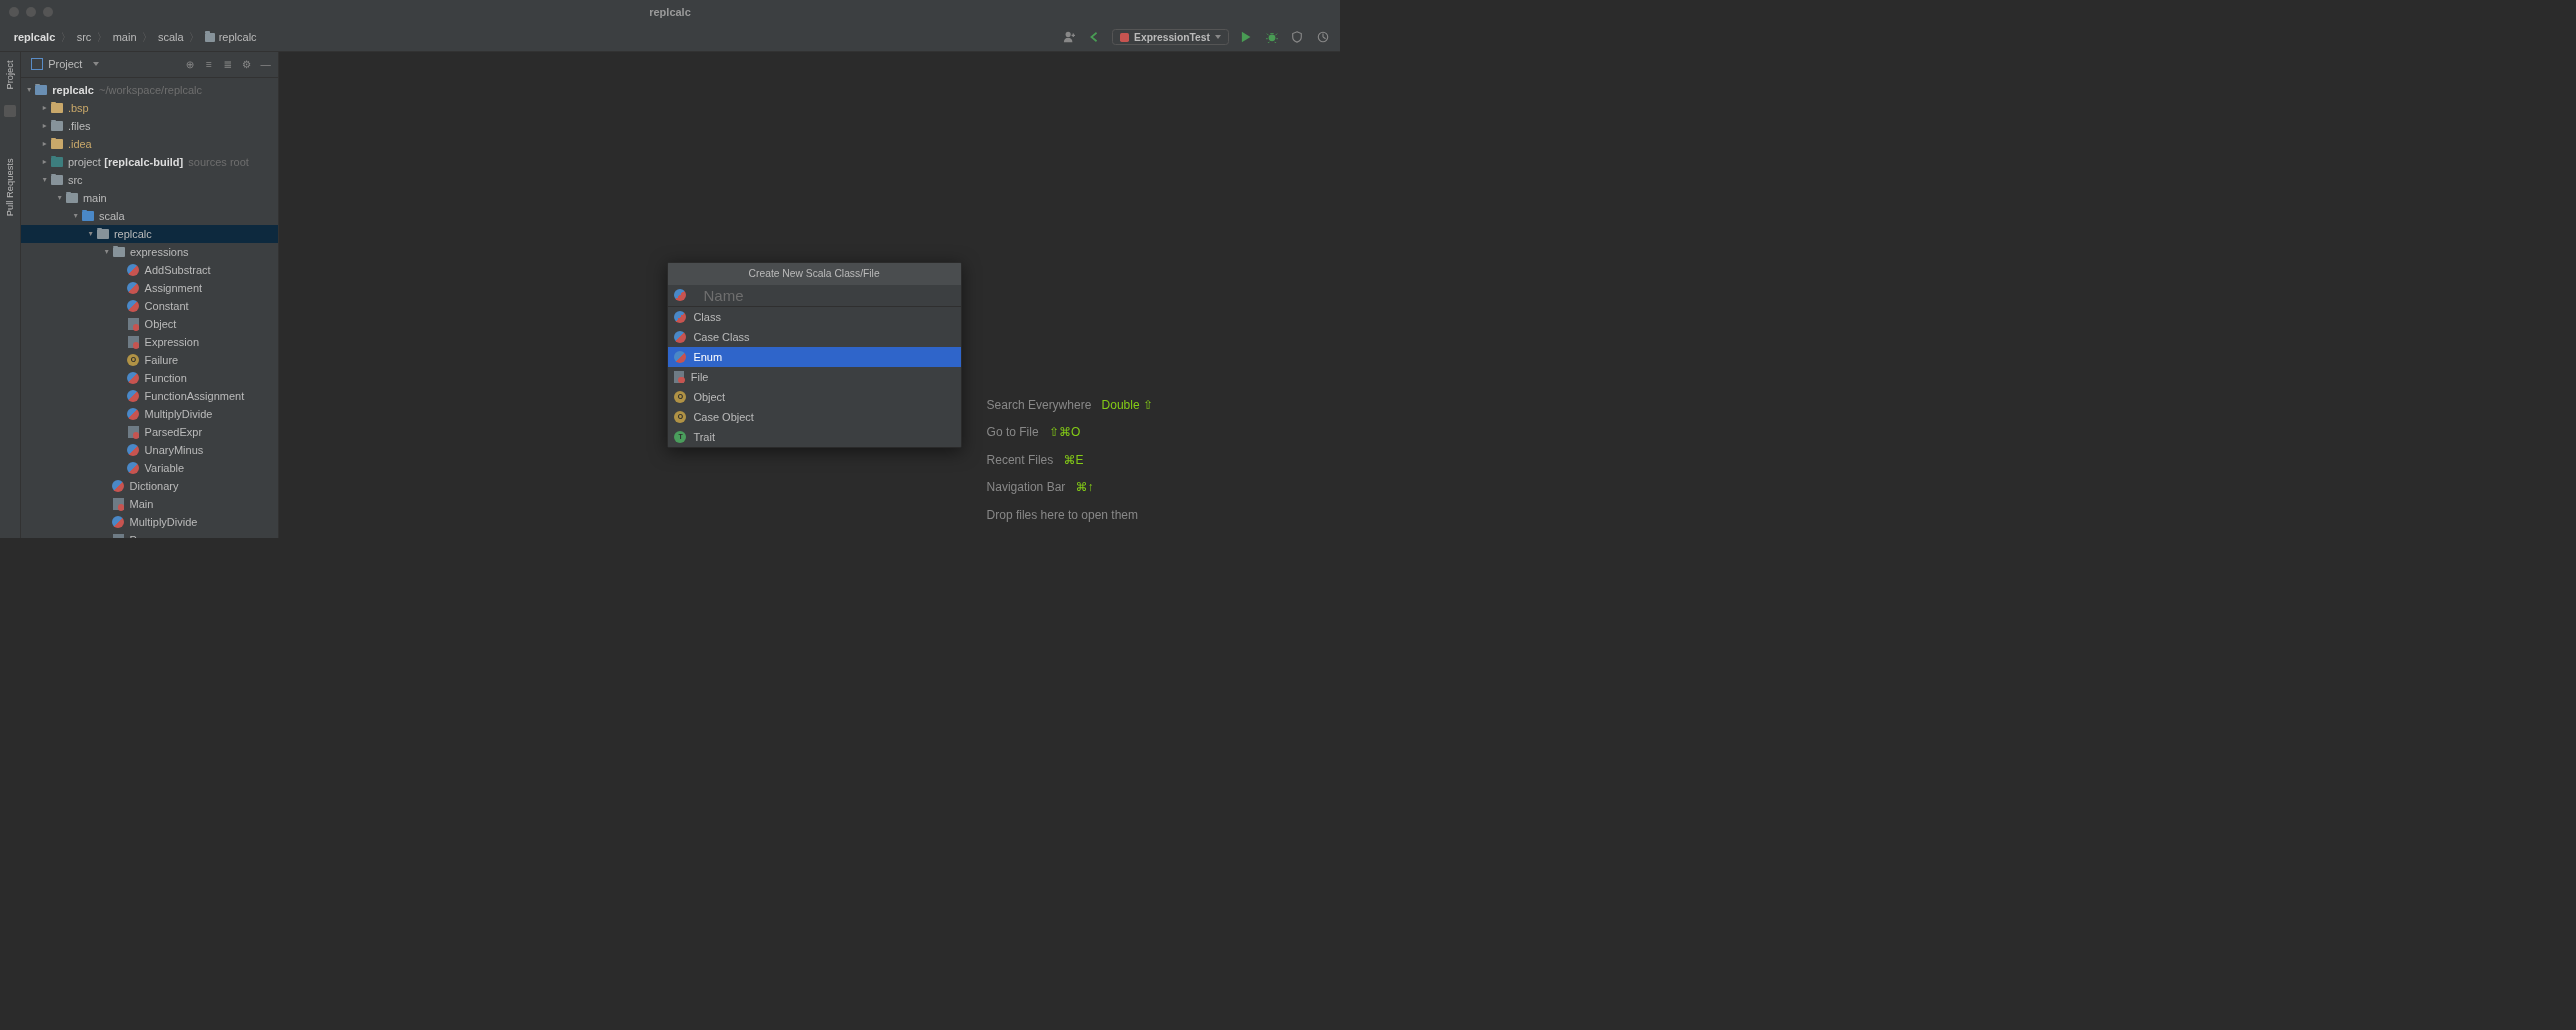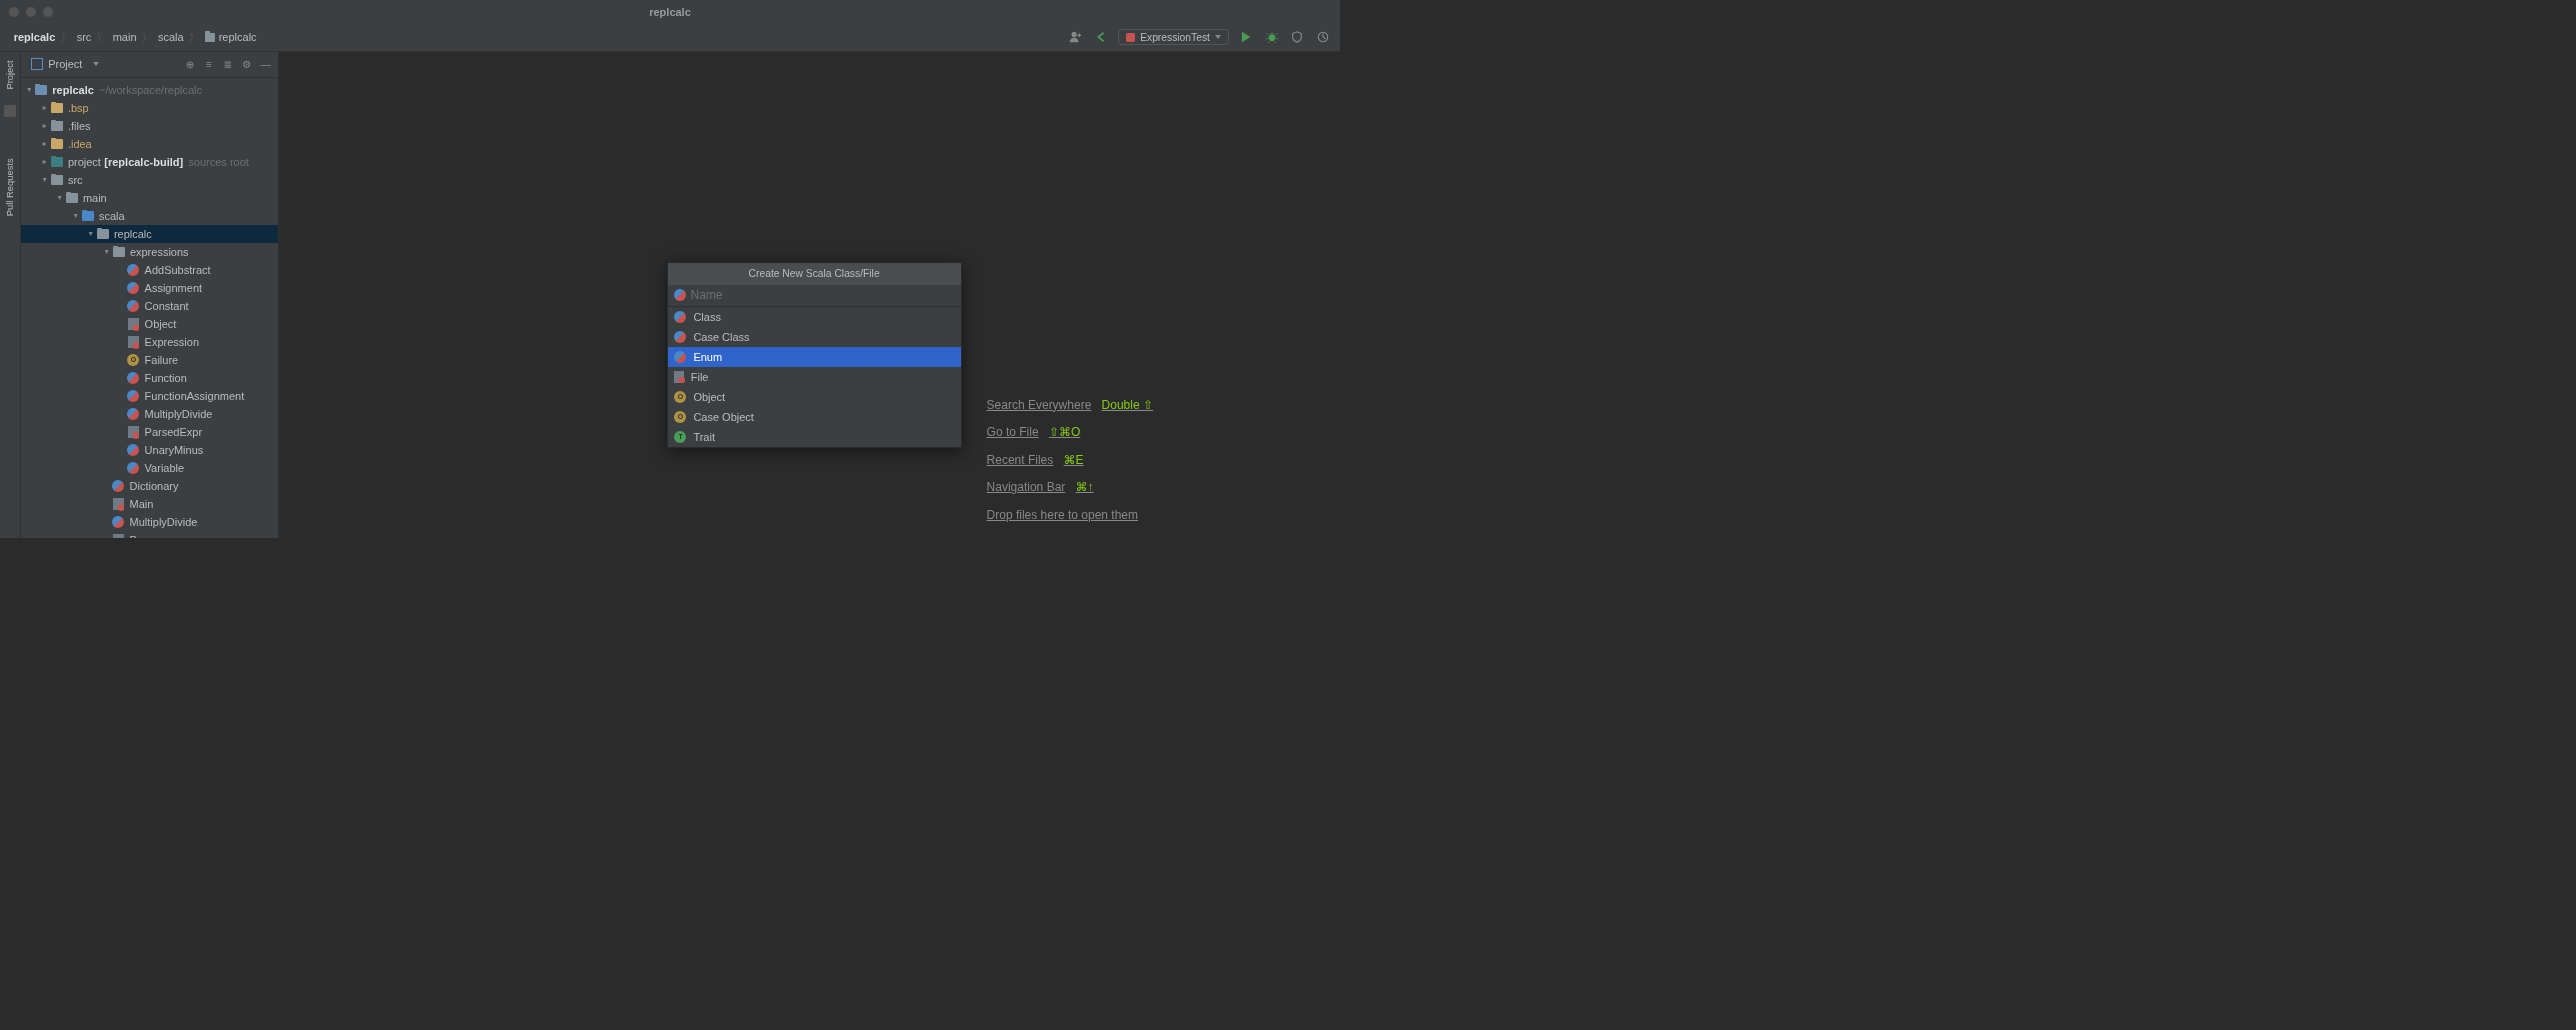--- a/index.html
+++ b/index.html
@@ -10,21 +10,21 @@
   .traffic-dot { width: 10.3px; height: 10.3px; border-radius: 50%; background: #555; }
   .title-text { position: absolute; left: 50%; transform: translateX(-50%); color: #9a9a9a; font-weight: 600; }
 
   .nav-row { height: 27.5px; background: #3c3f41; border-bottom: 0.9px solid #323232; display: flex; align-items: center; justify-content: space-between; padding: 0 8.6px 0 13.7px; }
   .breadcrumbs { display: flex; align-items: center; gap: 5.2px; color: #bbb; }
   .breadcrumbs .sep { color: #666; }
   .breadcrumbs .first { font-weight: 700; color: #ddd; }
   .bc-folder { display: inline-flex; align-items: center; gap: 3.4px; }
   .folder-mini { width: 10.3px; height: 8.6px; background:#87939a; border-radius:0.9px; display:inline-block; position:relative; }
   .folder-mini::before { content:""; position:absolute; width:5.2px; height:1.7px; background:#87939a; top:-1.7px; left:0; border-radius:0.9px 0.9px 0 0;}
-  .nav-right { display: flex; align-items: center; gap: 8.6px; }
+  .nav-right { display: flex; align-items: center; gap: 8.6px; font-weight: bold; }
   .icon-btn { width: 17px; height: 17px; display:flex; align-items:center; justify-content:center; color:#888; }
   .run-config { display:flex; align-items:center; gap:5.2px; border:0.9px solid #555; border-radius:3.4px; padding:1.7px 6.9px; color:#bbb; font-size:10.3px; }
   .run-config .red-sq { width:8.6px; height:8.6px; background:#c75450; border-radius:1.7px;}
   .play { color:#499c54; }
   .bug { color:#499c54; }
 
   .main-area { display:flex; height: calc(100% - 52px); justify-content: space-between; }
   .gutter-left { width: 20.6px; background:#3c3f41; border-right:0.9px solid #323232; display:flex; flex-direction:column; align-items:center; padding-top:3.4px; gap:10.3px; }
   .gutter-label { writing-mode: vertical-rl; transform: rotate(180deg); font-size:9.4px; color:#bbb; padding:5.2px 0; cursor:pointer; display:flex; align-items:center; gap:3.4px;}
   .gutter-sq { width:12px; height:12px; background:#555; border-radius:1.7px;}
@@ -54,27 +54,27 @@
   .scala-file::after { content:""; position:absolute; right:-0.9px; bottom:-0.9px; width:6.9px; height:6.9px; border-radius:50%; background:#c75450;}
   .obj-circ { width:12px; height:12px; border-radius:50%; background:#b09245; display:flex; align-items:center; justify-content:center; font-size:6.9px; color:#2b2b2b; font-weight:bold;}
   .trait-circ { width:12px; height:12px; border-radius:50%; background:#4a9e5c; display:flex; align-items:center; justify-content:center; font-size:6.9px; color:#2b2b2b; font-weight:bold;}
   .node-label { color:#bbb;}
   .node-label.bold { font-weight:700; color:#ddd;}
   .node-label.orange { color:#c9a86a;}
   .node-hint { color:#6e6e6e; margin-left:5.2px;}
 
   .editor { flex:1; background:#2b2b2b; position:relative;}
   .welcome { position:absolute; left:708px; top:340px; color:#888; font-size:12px; line-height:2.3;}
-  .welcome .row { display:flex; gap:10.3px;text-decoration:underline;}
+  .welcome .row { display:flex; gap:10.3px;}
   .shortcut { color:#84cc16;}
 
   .popup { position:absolute; left:388px; top:210px; width:295px; background:#3c3f41; border:0.9px solid #2a2a2a; box-shadow:0 3.4px 17px rgba(0,0,0,0.5); border-radius:1.7px; overflow:hidden;}
   .popup-title { height:22px; background:#4a4d4f; display:flex; align-items:center; justify-content:center; font-size:10.3px; color:#bbb;}
   .popup-input-row { display:flex; align-items:center; height:22px; padding:0 6.9px; border-bottom:0.9px solid #2f2f2f;}
-  .popup-input { flex:1; background:transparent; border:none; outline:none; color:#bbb; font-size:12px; margin-left:4px;}
+  .popup-input { flex:1; background:transparent; border:none; outline:none; color:#bbb; font-size:15px; margin-left:17px;}
   .popup-input::placeholder { color:#6e6e6e;}
   .popup-list { }
   .popup-item { height:20px; display:flex; align-items:center; padding:0 6.9px; gap:6.9px; font-size:11px; color:#bbb;}
   .popup-item.selected { background:#2f65ca; color:#fff;}
 
   .chev-down { display:inline-block; width:0; height:0; border-left:3.4px solid transparent; border-right:3.4px solid transparent; border-top:4.3px solid #888;}
   svg { display:block;}
 </style>
 </head>
 <body>

